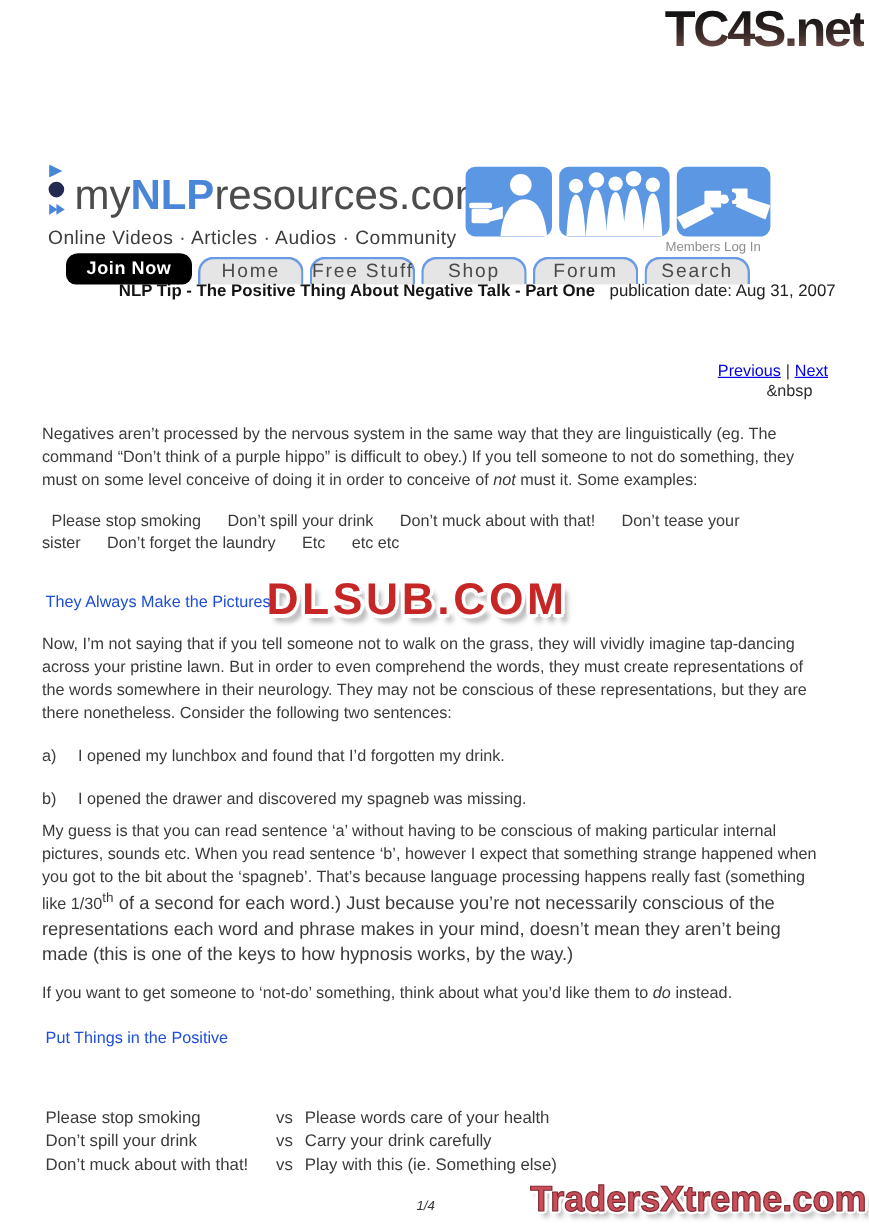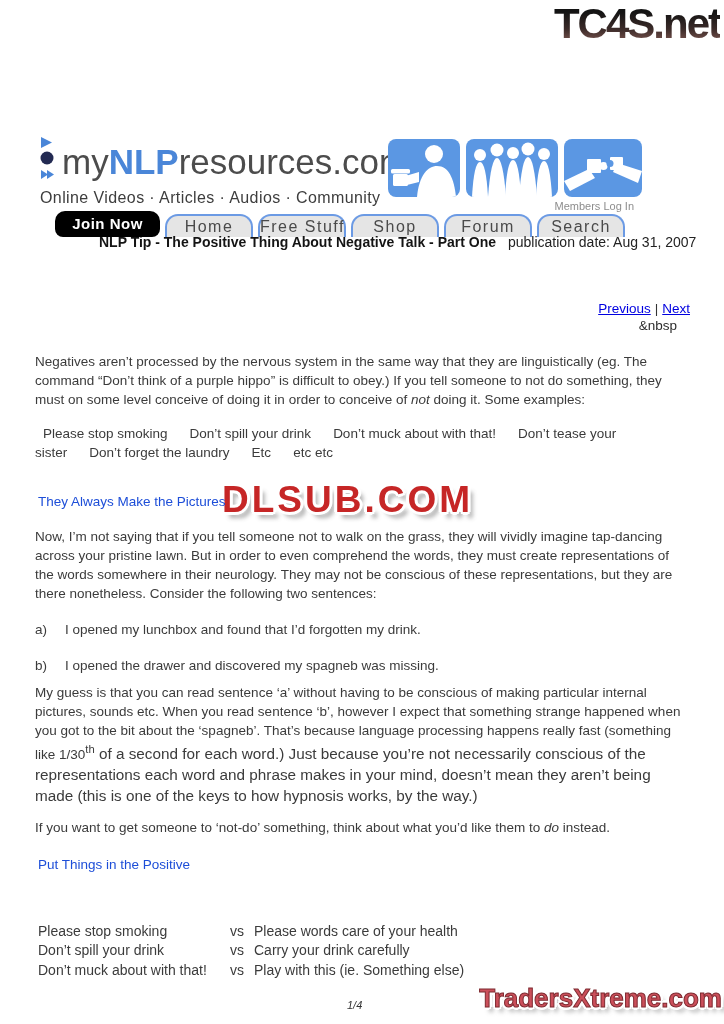--- a/index.html
+++ b/index.html
@@ -28,21 +28,21 @@
     font-family: Liberation Sans, sans-serif;
     font-size: 37px; font-weight: bold; letter-spacing: 3px;
     color: #c62626;
     text-shadow:
       -2px -2px 0 #fff, 2px -2px 0 #fff, -2px 2px 0 #fff, 2px 2px 0 #fff,
       0 -3px 0 #fff, 0 3px 0 #fff, -3px 0 0 #fff, 3px 0 0 #fff,
       5px 6px 4px rgba(80,80,80,0.45);
   }
   .wm-traders {
     position: absolute; right: 2px; top: 983px;
-    font-size: 26px; font-weight: bold; letter-spacing: 0px;
+    font-size: 30px; font-weight: bold; letter-spacing: 0px;
     color: #cb4f5a;
     -webkit-text-stroke: 1px #7e2a30;
     text-shadow:
       -2px -2px 0 #fff, 2px -2px 0 #fff, -2px 2px 0 #fff, 2px 2px 0 #fff,
       0 -3px 0 #fff, 0 3px 0 #fff, -3px 0 0 #fff, 3px 0 0 #fff,
       4px 5px 4px rgba(90,90,90,0.5);
   }
 
   
   .logo-block { position: absolute; left: 40px; top: 137px; }
@@ -179,21 +179,21 @@
     <span class="t">NLP Tip - The Positive Thing About Negative Talk - Part One</span><span class="d">publication date: Aug 31, 2007</span>
   </div>
 
   <div class="pager">
     <a>Previous</a><span class="sep">|</span><a>Next</a>
   </div>
   <div class="nbsp-text">&amp;nbsp</div>
 
   <div class="content">
 
-    <p class="para"><span>Negatives aren’t processed by the nervous system in the same way that they are linguistically (eg. The command “Don’t think of a purple hippo” is difficult to obey.) If you tell someone to not do something, they must on some level conceive of doing it in order to conceive of </span><i>not</i><span> doing it. Some examples:</span></p>
+    <p class="para"><span>Negatives aren’t processed by the nervous system in the same way that they are linguistically (eg. The command “Don’t think of a purple hippo” is difficult to obey.) If you tell someone to not do something, they must on some level conceive of doing it in order to conceive of </span><i>not</i><span> must it. Some examples:</span></p>
 
     <p class="para examples">
       <span>Please stop smoking</span><span>Don’t spill your drink</span><span>Don’t muck about with that!</span><span>Don’t tease your sister</span><span>Don’t forget the laundry</span><span>Etc</span><span>etc etc</span>
     </p>
 
     <p class="para subhead">They Always Make the Pictures</p>
 
     <p class="para p-now">Now, I’m not saying that if you tell someone not to walk on the grass, they will vividly imagine tap-dancing across your pristine lawn. But in order to even comprehend the words, they must create representations of the words somewhere in their neurology. They may not be conscious of these representations, but they are there nonetheless. Consider the following two sentences:</p>
 
     <div class="abitem">

